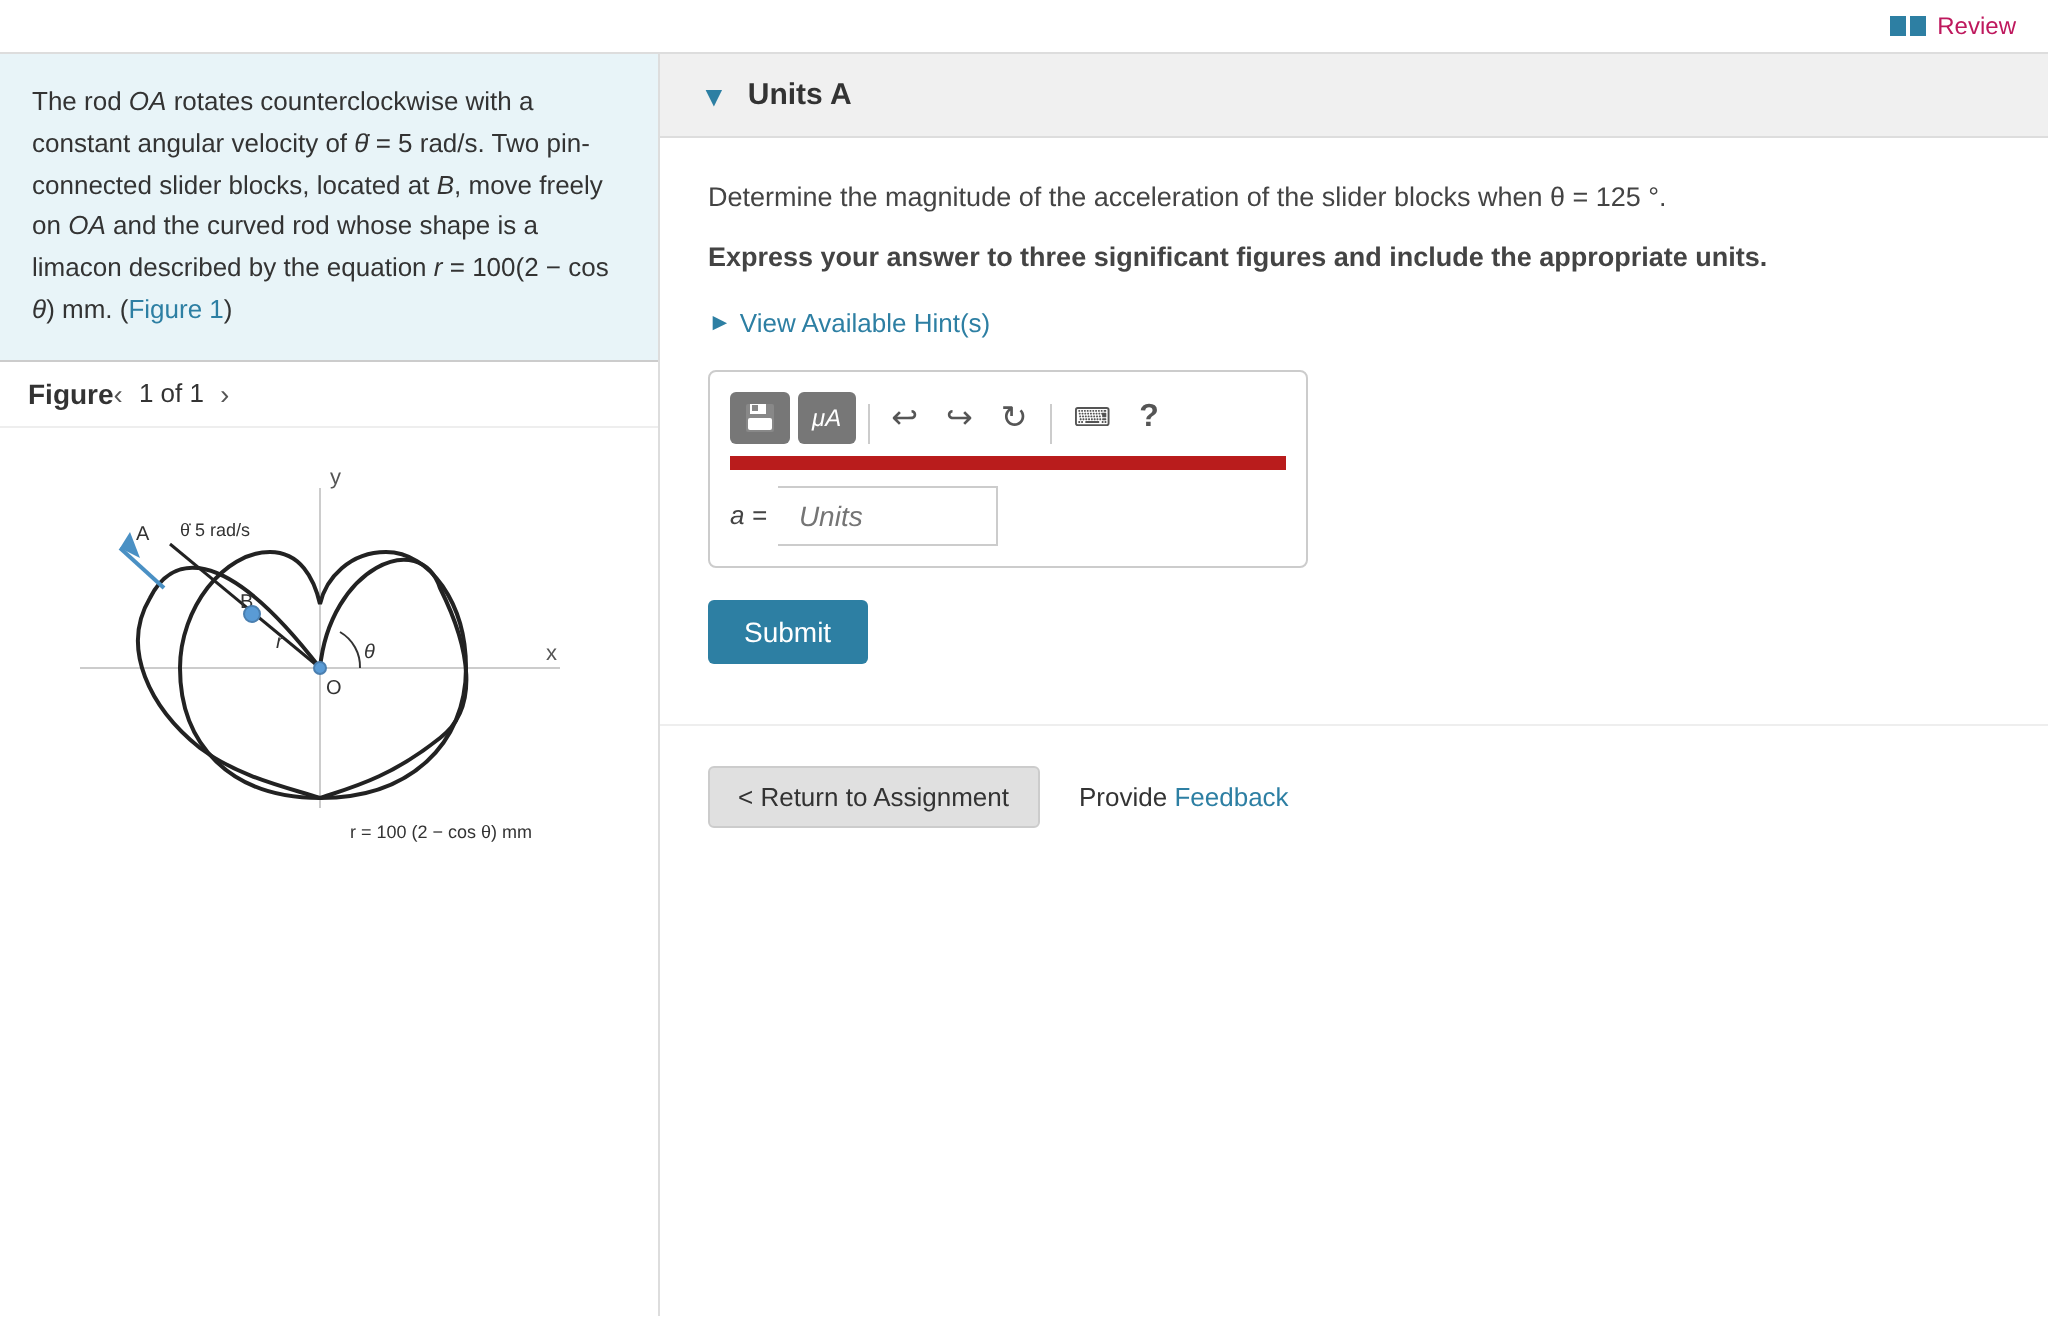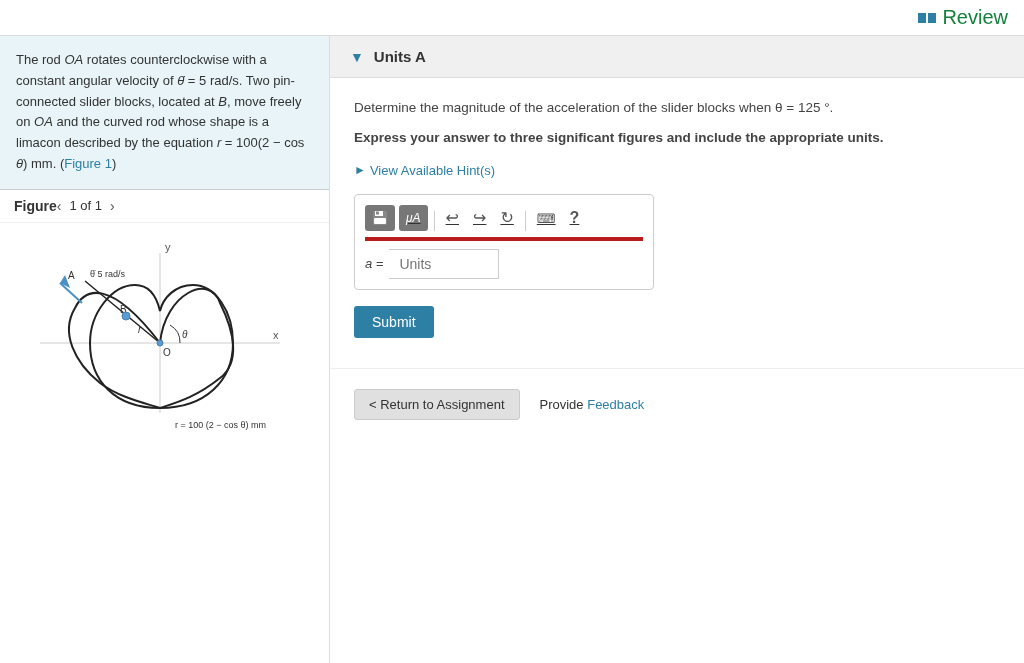--- a/index.html
+++ b/index.html
@@ -9,22 +9,22 @@
       display: flex;
       justify-content: flex-end;
       padding: 6px 16px;
       border-bottom: 1px solid #ddd;
       background: #fff;
     }
     .review-btn {
       display: flex;
       align-items: center;
       gap: 6px;
-      color: #15803d;
-      font-size: 20px;
+      color: #be185d;
+      font-size: 12px;
       cursor: pointer;
       background: none;
       border: none;
     }
     .review-icon {
       display: flex;
       gap: 2px;
     }
     .review-icon span {
       display: inline-block;
@@ -155,22 +155,21 @@
       background: #fff;
       display: inline-block;
       min-width: 300px;
     }
     .toolbar {
       display: flex;
       align-items: flex-end;
       gap: 4px;
       margin-bottom: 8px;
       padding-bottom: 6px;
-      border-bottom: 4px solid #b91c1c;
-      text-decoration: underline;
+      border-bottom: 7px solid #b91c1c;
     }
     .tb-btn {
       background: #777;
       color: #fff;
       border: none;
       border-radius: 3px;
       padding: 4px 7px;
       cursor: pointer;
       font-size: 12px;
       display: flex;
@@ -217,20 +216,21 @@
       font-style: italic;
     }
     .units-input {
       border: 1px solid #ccc;
       border-left: none;
       padding: 6px 10px;
       font-size: 14px;
       color: #7f1d1d;
       width: 110px;
       outline: none;
+      font-style: italic;
     }
 
     .submit-btn {
       margin-top: 16px;
       background: #2d7fa3;
       color: #fff;
       border: none;
       padding: 8px 18px;
       font-size: 14px;
       cursor: pointer;

